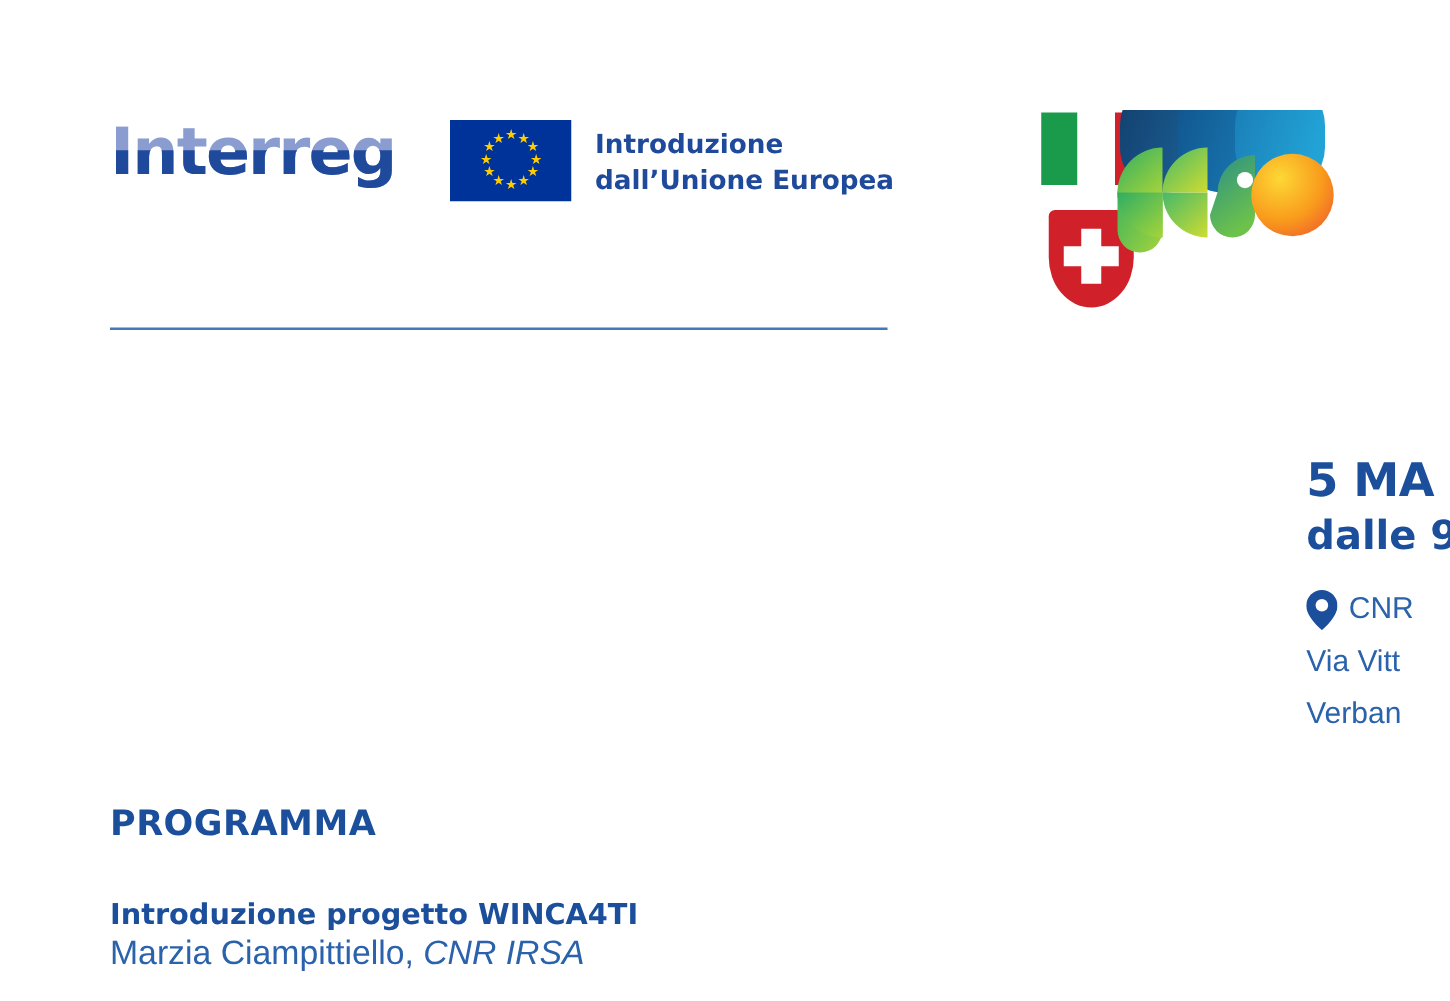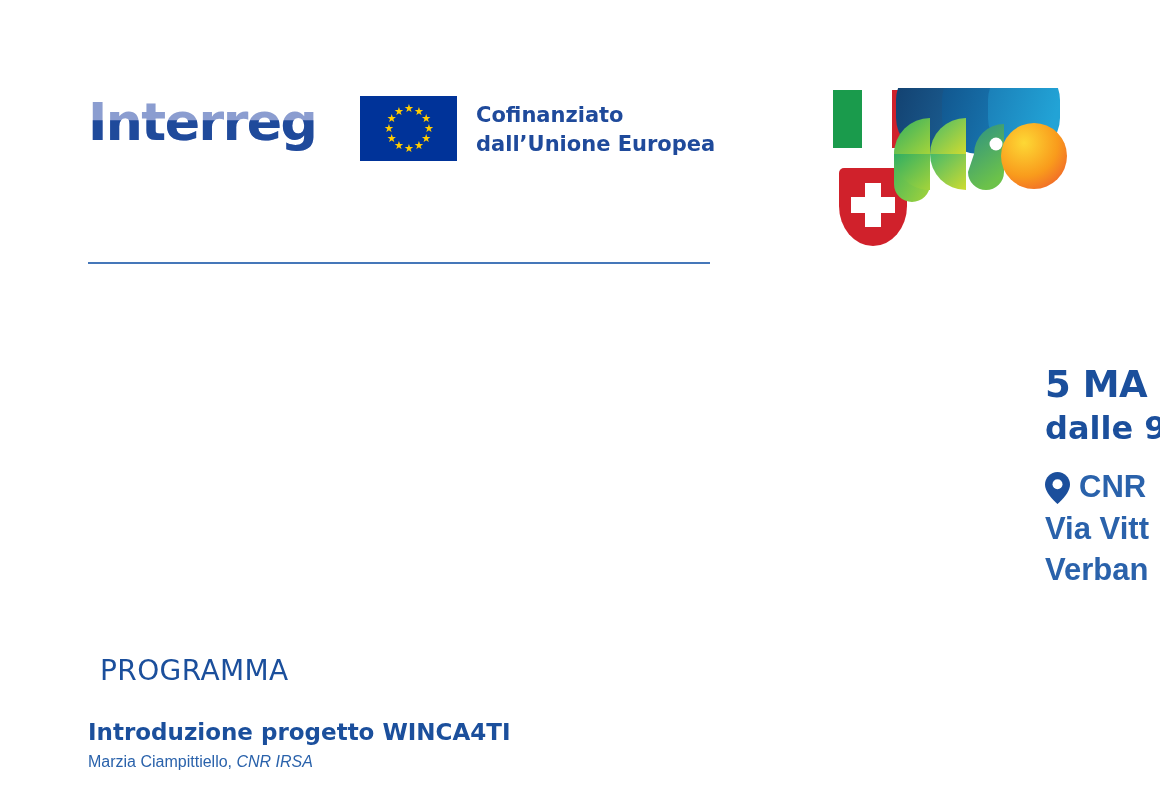--- a/index.html
+++ b/index.html
@@ -206,25 +206,25 @@
     transform: scaleX(0.93);
     transform-origin: left center;
     white-space: pre-line;
   }
 
   .programma {
     position: absolute;
     left: 88px;
     top: 642px;
     font-family: "DejaVu Sans", sans-serif;
-    font-weight: 400;
+    font-weight: 700;
     font-size: 28px;
     letter-spacing: 0.4px;
     color: #1b4f9c;
-    margin: 12px;
+    margin: 0;
     white-space: nowrap;
   }
   .prog-list {
     position: absolute;
     left: 88px;
     top: 718px;
     width: 700px;
   }
   .prog-item { margin-bottom: 32px; }
   .prog-title {
@@ -232,21 +232,21 @@
     font-weight: 700;
     font-size: 23px;
     line-height: 29px;
     color: #1b4f9c;
     margin: 0;
     white-space: nowrap;
   }
   .prog-speaker {
     font-family: "Liberation Sans", sans-serif;
     font-weight: 400;
-    font-size: 16px;
+    font-size: 27px;
     line-height: 30px;
     color: #2a62ab;
     margin: 0;
     white-space: nowrap;
   }
   .prog-speaker .aff { font-style: italic; }
 
   
   .right-col {
     position: absolute;
@@ -280,22 +280,22 @@
     display: flex;
     align-items: flex-start;
     gap: 9px;
   }
   .pin-icon {
     flex: 0 0 auto;
     margin-top: 6px;
   }
   .venue-line {
     font-family: "Liberation Sans", sans-serif;
-    font-weight: 700;
-    font-size: 31px;
+    font-weight: 400;
+    font-size: 24px;
     line-height: 41px;
     color: #2a62ab;
     margin: 0;
     white-space: nowrap;
   }
   .attend {
     position: absolute;
     left: 1043px;
     top: 645px;
     width: 420px;
@@ -335,21 +335,21 @@
           <span class="eu-star" style="left: 54px; top: 45.3205px;">★</span>
           <span class="eu-star" style="left: 44px; top: 48px;">★</span>
           <span class="eu-star" style="left: 34px; top: 45.3205px;">★</span>
           <span class="eu-star" style="left: 26.6795px; top: 38px;">★</span>
           <span class="eu-star" style="left: 24px; top: 28px;">★</span>
           <span class="eu-star" style="left: 26.6795px; top: 18px;">★</span>
           <span class="eu-star" style="left: 34px; top: 10.6795px;">★</span>
         </div>
     </div>
 
-    <div class="eu-caption">Cofinanziato
+    <div class="eu-caption">Introduzione
 dall’Unione Europea</div>
 
 
     <div class="flags">
       <div class="italy-flag">
         <span class="it-green"></span>
         <span class="it-white"></span>
         <span class="it-red"></span>
       </div>
       <div class="swiss-shield">

